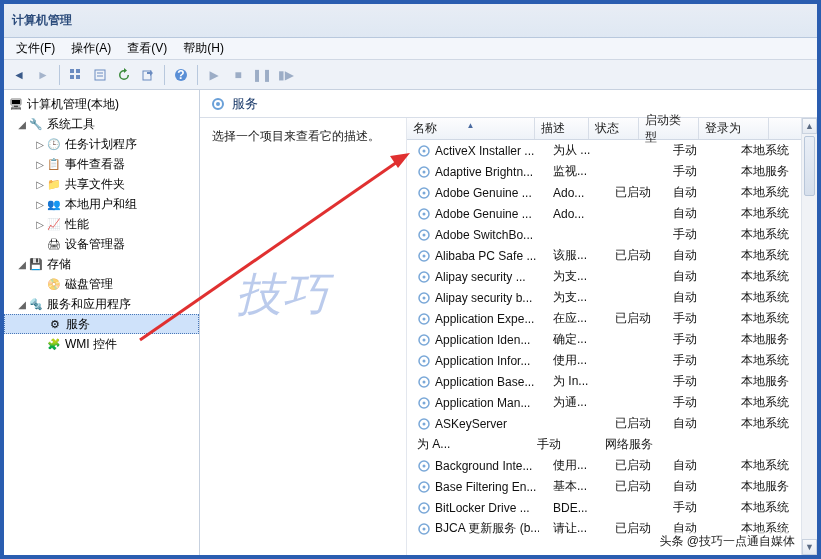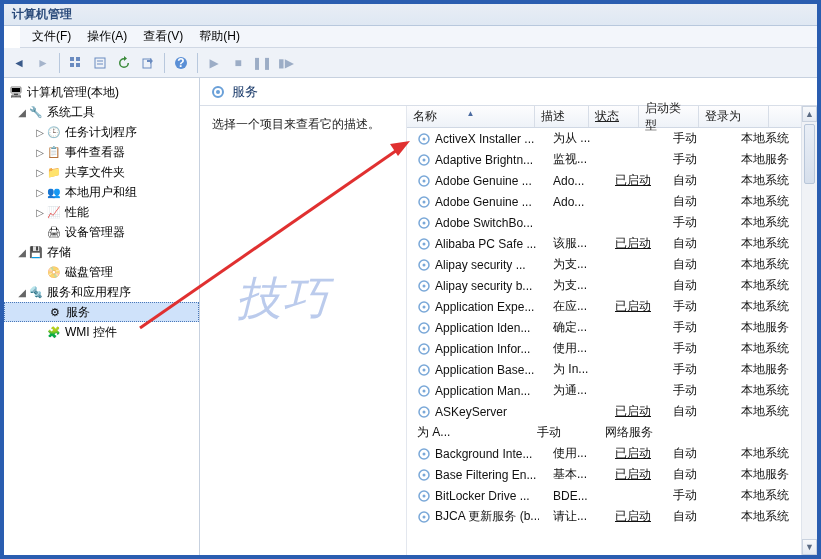--- a/index.html
+++ b/index.html
@@ -1,19 +1,19 @@
 <!DOCTYPE html>
 <html><head>
 <meta charset="utf-8">
 <style>
 * { box-sizing: border-box; margin: 0; padding: 0; font-family: "Microsoft YaHei", "Segoe UI", sans-serif; font-size: 12px; }
 html, body { width: 821px; height: 559px; overflow: hidden; }
 .frame { width: 821px; height: 559px; border: 4px solid #2a5db0; background: #fff; display: flex; flex-direction: column; }
-.titlebar { background: linear-gradient(#e8edf5,#dfe8f3); height: 22px; display: flex; align-items: center; padding: 0 8px; color: #2a4a7a; font-weight: bold; border-bottom: 1px solid #b8c8dd; }
-.menubar { background: #f3f6fb; height: 22px; display: flex; align-items: center; padding: 3px 4px; border-bottom: 1px solid #d0d8e4; margin-left: 16px; }
+.titlebar { background: linear-gradient(#e8edf5,#dfe8f3); height: 34px; display: flex; align-items: center; padding: 0 8px; color: #2a4a7a; font-weight: bold; border-bottom: 1px solid #b8c8dd; }
+.menubar { background: #f3f6fb; height: 22px; display: flex; align-items: center; padding: 3px 4px; border-bottom: 1px solid #d0d8e4; }
 .menubar span { padding: 2px 8px; cursor: default; }
 .toolbar { background: #eef2f8; height: 30px; display: flex; align-items: center; padding: 0 4px; border-bottom: 1px solid #c7d1df; gap: 2px; }
 .tb-btn { width: 22px; height: 22px; display: flex; align-items: center; justify-content: center; border: 1px solid transparent; border-radius: 2px; color: #3a5a8a; }
 .tb-sep { width: 1px; height: 20px; background: #b8c8dd; margin: 0 3px; }
 .body { flex: 1; display: flex; min-height: 0; }
 .tree { width: 196px; border-right: 1px solid #c7d1df; background: #fff; padding: 4px 0; overflow: hidden; }
 .tree-row { display: flex; align-items: center; height: 20px; padding-left: 4px; white-space: nowrap; cursor: default; }
 .tree-row.sel { background: #cfe2fa; border: 1px dotted #4a78b8; }
 .tw { width: 12px; text-align: center; color: #666; font-size: 10px; }
 .ic { width: 16px; height: 16px; display: inline-flex; align-items: center; justify-content: center; margin-right: 3px; font-size: 11px; }
@@ -24,29 +24,29 @@
 .rt-body { flex: 1; display: flex; min-height: 0; }
 .rt-left { width: 206px; padding: 10px 12px; color: #222; }
 .rt-list { flex: 1; border-left: 1px solid #e3e7ee; display: flex; flex-direction: column; min-width: 0; }
 .cols { display: flex; background: linear-gradient(#fdfdfe,#eef2f8); border-bottom: 1px solid #d0d8e4; height: 22px; }
 .col { border-right: 1px solid #d7dde7; display: flex; align-items: center; padding: 0 6px; color: #222; position: relative; }
 .rows { flex: 1; overflow: hidden; }
 .srow { display: flex; align-items: center; height: 21px; padding-left: 4px; gap: 8px; }
 .srow .cell { padding: 0 6px; white-space: nowrap; overflow: hidden; text-overflow: ellipsis; color: #111; }
 .c-name { width: 128px; display: flex; align-items: center; gap: 4px; }
 .c-desc { width: 54px; }
-.c-stat { width: 50px; text-decoration: underline; }
+.c-stat { width: 50px; }
 .c-start{ width: 60px; }
 .c-log  { width: 70px; }
 .svc-ic { width: 14px; height: 14px; flex: 0 0 14px; }
 .scrollbar { position: absolute; right: 0; top: 28px; bottom: 0; width: 16px; background: #f0f2f6; border-left: 1px solid #dfe4ec; }
 .sb-btn { height: 16px; background: linear-gradient(#f8f9fb,#e5eaf2); border: 1px solid #c9d2df; display:flex; align-items:center; justify-content:center; color:#5a6a82; font-size:9px;}
 .sb-thumb { position: absolute; left: 2px; right: 2px; top: 18px; height: 60px; background: linear-gradient(#e9eef6,#d6dfec); border: 1px solid #b8c6d9; border-radius: 2px; }
 .arrow { position: absolute; pointer-events: none; }
-.watermark { position: absolute; left: 36px; top: 190px; font-family: "KaiTi","STKaiti",serif; font-size: 46px; color: #6a8dd6; opacity: .45; font-style: italic; pointer-events: none; }
+.watermark { position: absolute; left: 36px; top: 174px; font-family: "KaiTi","STKaiti",serif; font-size: 46px; color: #6a8dd6; opacity: .45; font-style: italic; pointer-events: none; }
 .footer-credit { position: absolute; right: 18px; bottom: 4px; font-size: 12px; color: #222; background: rgba(255,255,255,.6); padding: 1px 4px; }
 .sort-caret { position:absolute; left:50%; top:3px; transform:translateX(-50%); font-size:8px; color:#4a6aa0;}
 </style>
 </head>
 <body>
 
 <div class="frame">
 
   <div class="titlebar">
     <span>计算机管理</span>
@@ -446,16 +446,17 @@
                 <div class="cell c-log">本地系统</div>
               </div>
             </div>
         </div>
       </div>
       <div class="scrollbar">
         <div class="sb-btn">▲</div>
         <div class="sb-thumb"></div>
         <div class="sb-btn" style="position:absolute;bottom:0;left:0;right:0">▼</div>
       </div>
+      <div class="footer-credit">头条 @技巧一点通自媒体</div>
     </div>
 
   </div>
 </div>
 
 </body></html>

